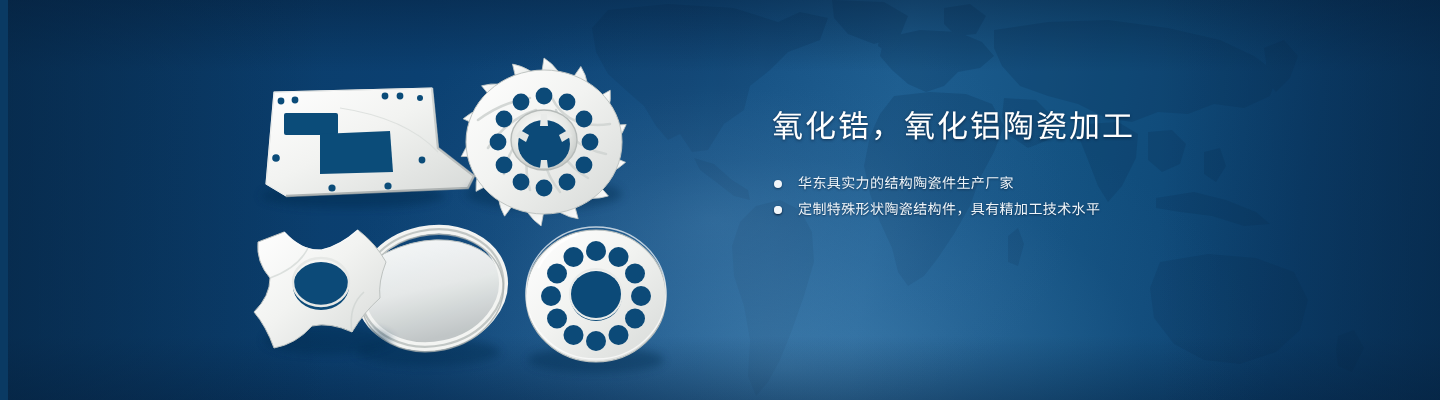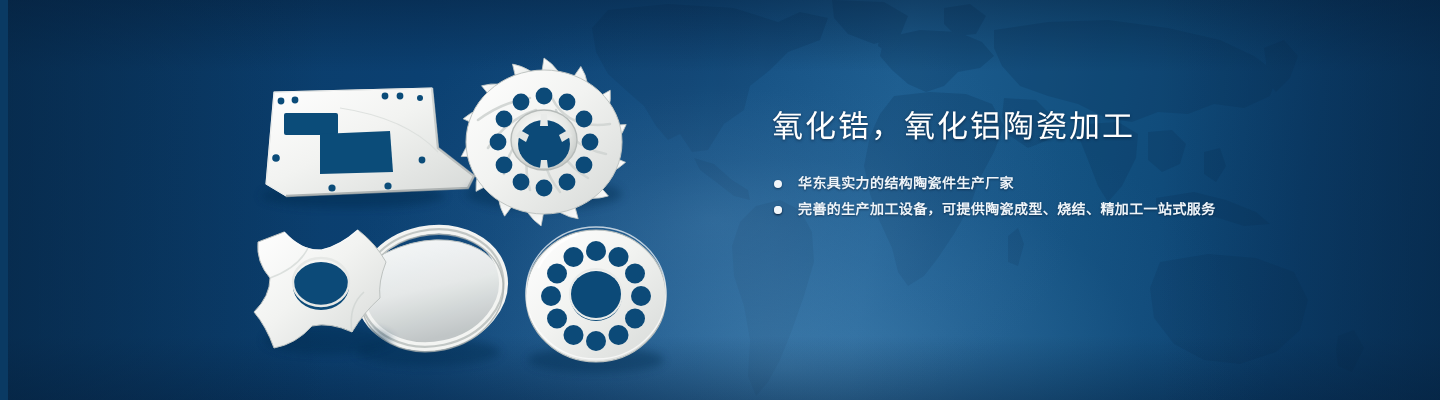--- a/index.html
+++ b/index.html
@@ -85,21 +85,20 @@
   .bullets li{
     position:relative;
     padding-left:26px;
     margin-bottom:9px;
     font-size:14px;
     line-height:17px;
     color:#eef4f9;
     letter-spacing:.4px;
     white-space:nowrap;
     text-shadow:0 1px 2px rgba(0,18,40,.55);
-    font-weight:bold;
   }
   .dot{
     position:absolute;
     left:2px; top:5px;
     width:8px; height:8px;
     border-radius:50%;
     background:#f2f6fa;
     box-shadow:0 1px 2px rgba(0,15,35,.5);
   }
 </style>
@@ -365,18 +364,18 @@
     <ul class="bullets">
       <li>
         <span class="dot"></span>
         <span>华东具实力的结构陶瓷件生产厂家</span>
       </li>
       <li>
         <span class="dot"></span>
       </li>
       <li>
         <span class="dot"></span>
-        <span>完善的生产加工设备，可提供陶瓷成型、烧结、精加工一站式服务</span>
+        <span>定制特殊形状陶瓷结构件，具有精加工技术水平</span>
       </li>
     </ul>
   </div>
 
 </div>
 
 </body></html>

